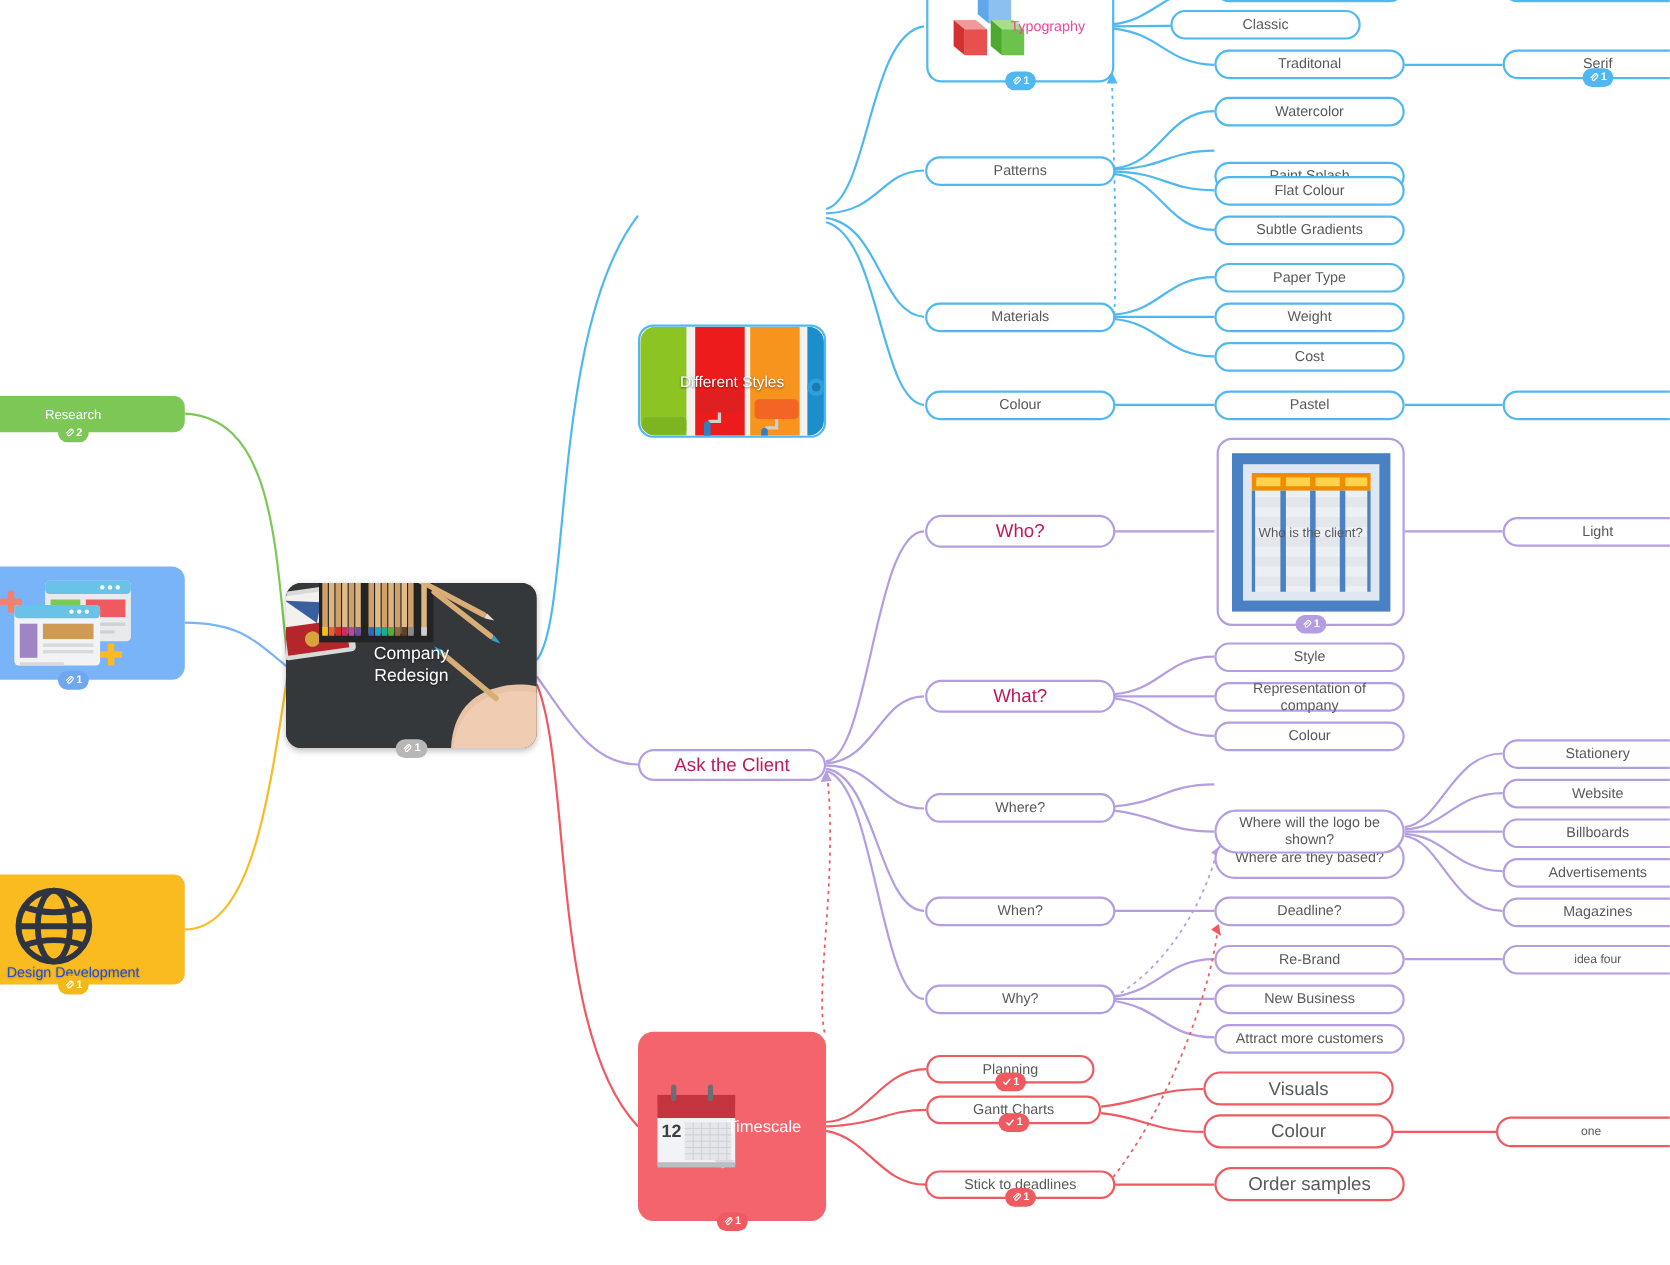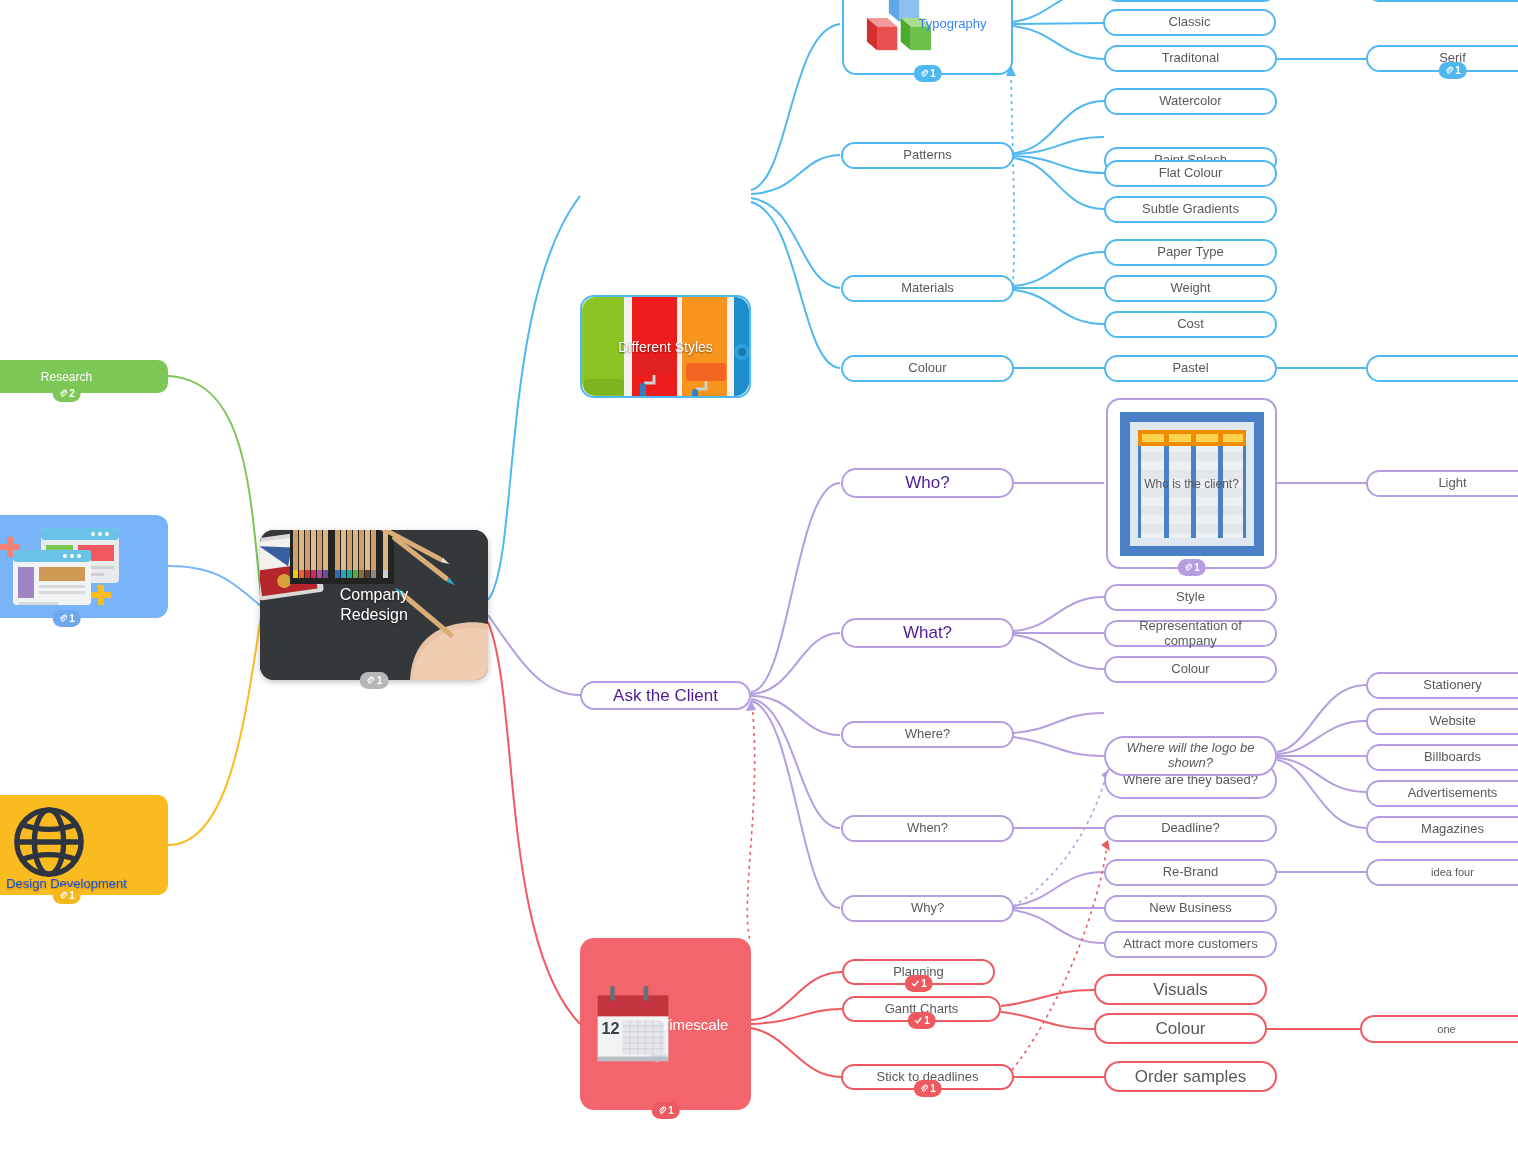--- a/index.html
+++ b/index.html
@@ -43,21 +43,21 @@
     background: #ffffff;
     color: #58595b;
     font-size: 13px;
     line-height: 1.15;
     padding: 0 10px;
   }
   .pill.purple { border-color: #b49de0; }
   .pill.red    { border-color: #ef5a60; }
   .pill.blue   { border-color: #4fb8f0; }
 
-  .pill.lbl-purple { color: #4c1d95; }
+  .pill.lbl-purple { color: #be185d; }
   .pill.big { font-size: 17px; }
   .pill.small { font-size: 11px; }
 
   
   .imgnode {
     border-radius: 14px;
     overflow: visible;
     position: relative;
   }
   .imgnode .inner {
@@ -422,33 +422,33 @@
         <path d="M38 4 L50 14 L50 42 L38 32 Z" fill="#5ea8e8"></path>
         <path d="M50 14 L74 14 L74 42 L50 42 Z" fill="#8cc1ef"></path>
         <path d="M12 38 L36 38 L48 48 L24 48 Z" fill="#f09a9a"></path>
         <path d="M12 38 L24 48 L24 76 L12 66 Z" fill="#d43030"></path>
         <path d="M24 48 L48 48 L48 76 L24 76 Z" fill="#e85050"></path>
         <path d="M52 38 L76 38 L88 48 L64 48 Z" fill="#a9dc8c"></path>
         <path d="M52 38 L64 48 L64 76 L52 66 Z" fill="#4caa2e"></path>
         <path d="M64 48 L88 48 L88 76 L64 76 Z" fill="#6cc24a"></path>
       </g>
     </svg>
-    <span style="position:relative; margin-left:50px; color:#3b82f6; font-size:13px;text-align:right;">Typography</span>
+    <span style="position:relative; margin-left:50px; color:#ec4899; font-size:13px;text-align:right;">Typography</span>
     <div class="badge b-blue">
       <svg width="9" height="9" viewBox="0 0 16 16">
           <path d="M11 4 L5.5 9.5 a2 2 0 0 0 2.8 2.8 L13 7.6 a3.4 3.4 0 0 0 -4.8 -4.8 L3 8" stroke="#fff" stroke-width="1.8" fill="none" stroke-linecap="round"></path>
         </svg>
       <span>1</span>
     </div>
   </div>
 
   <div class="node pill blue" style="left:1104px; top:-25px; width:173px; height:27px;">
     <span></span>
   </div>
-  <div class="node pill blue" style="left:1103px; top:9px; width:173px; height:27px;">
+  <div class="node pill blue" style="left:1064px; top:9px; width:173px; height:27px;">
     <span>Classic</span>
   </div>
   <div class="node pill blue" style="left:1104px; top:45px; width:173px; height:27px;">
     <span>Traditonal</span>
   </div>
   <div class="node pill blue" style="left:1366px; top:45px; width:173px; height:27px;">
     <span>Serif</span>
     <div class="badge b-blue">
       <svg width="9" height="9" viewBox="0 0 16 16">
           <path d="M11 4 L5.5 9.5 a2 2 0 0 0 2.8 2.8 L13 7.6 a3.4 3.4 0 0 0 -4.8 -4.8 L3 8" stroke="#fff" stroke-width="1.8" fill="none" stroke-linecap="round"></path>
@@ -557,21 +557,21 @@
   <div class="node pill purple" style="left:1104px; top:656px; width:173px; height:27px;">
     <span>Colour</span>
   </div>
 
   <div class="node pill purple" style="left:841px; top:721px; width:173px; height:27px;">
     <span>Where?</span>
   </div>
   <div class="node pill purple" style="left:1104px; top:732px; width:173px; height:37px;margin-top:30px;">
     <span>Where are they based?</span>
   </div>
-  <div class="node pill purple" style="left:1104px; top:736px; width:173px; height:40px;font-style:italic;">
+  <div class="node pill purple" style="left:1104px; top:736px; width:173px; height:40px;">
     <span>Where will the logo be shown?</span>
   </div>
   <div class="node pill purple" style="left:1366px; top:672px; width:173px; height:27px;">
     <span>Stationery</span>
   </div>
   <div class="node pill purple" style="left:1366px; top:708px; width:173px; height:27px;">
     <span>Website</span>
   </div>
   <div class="node pill purple" style="left:1366px; top:744px; width:173px; height:27px;">
     <span>Billboards</span>

